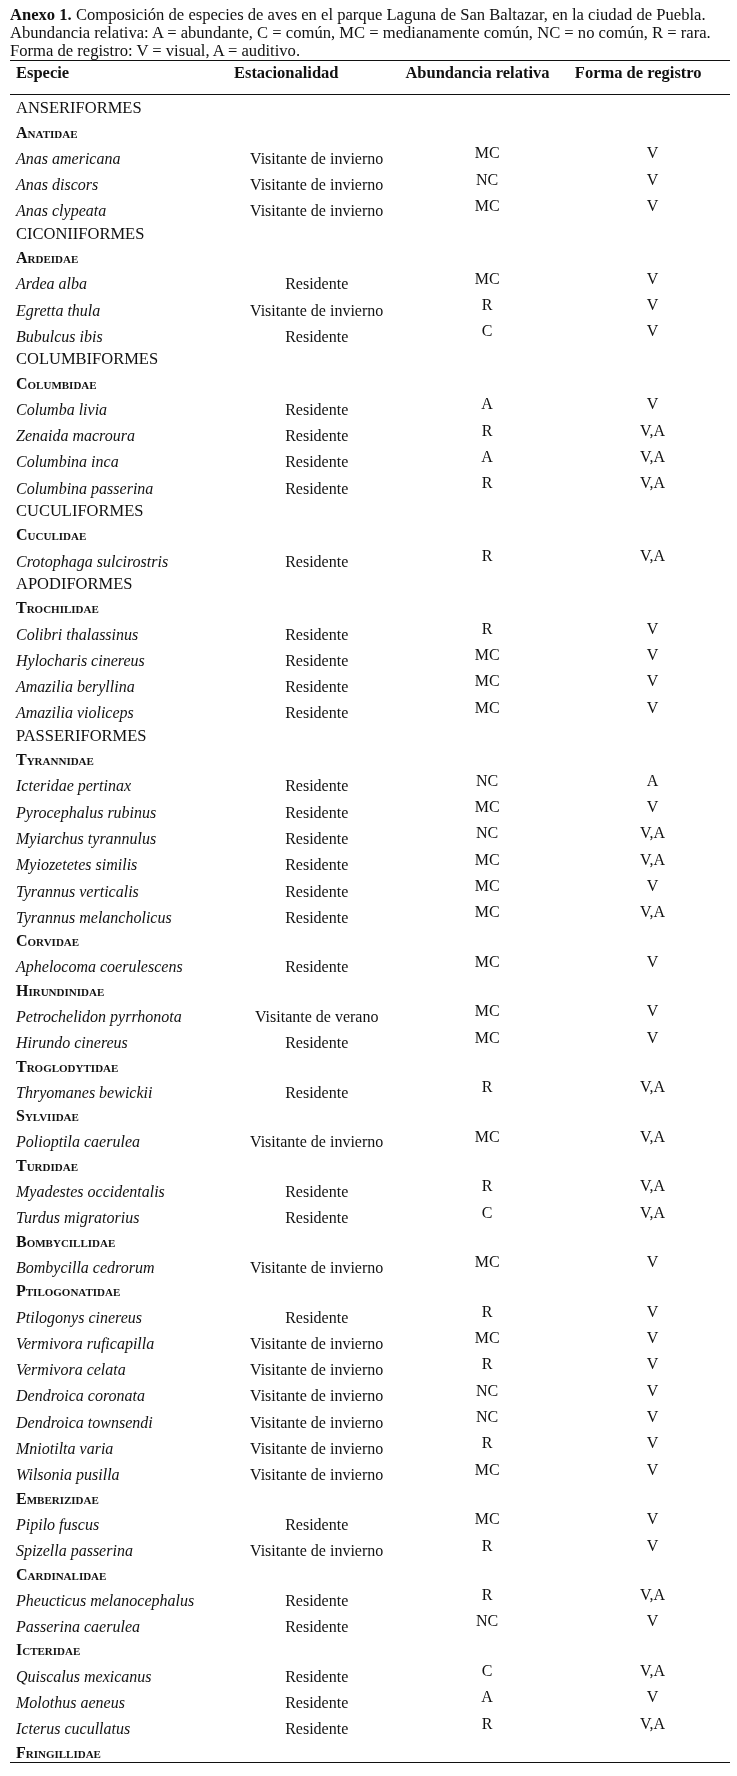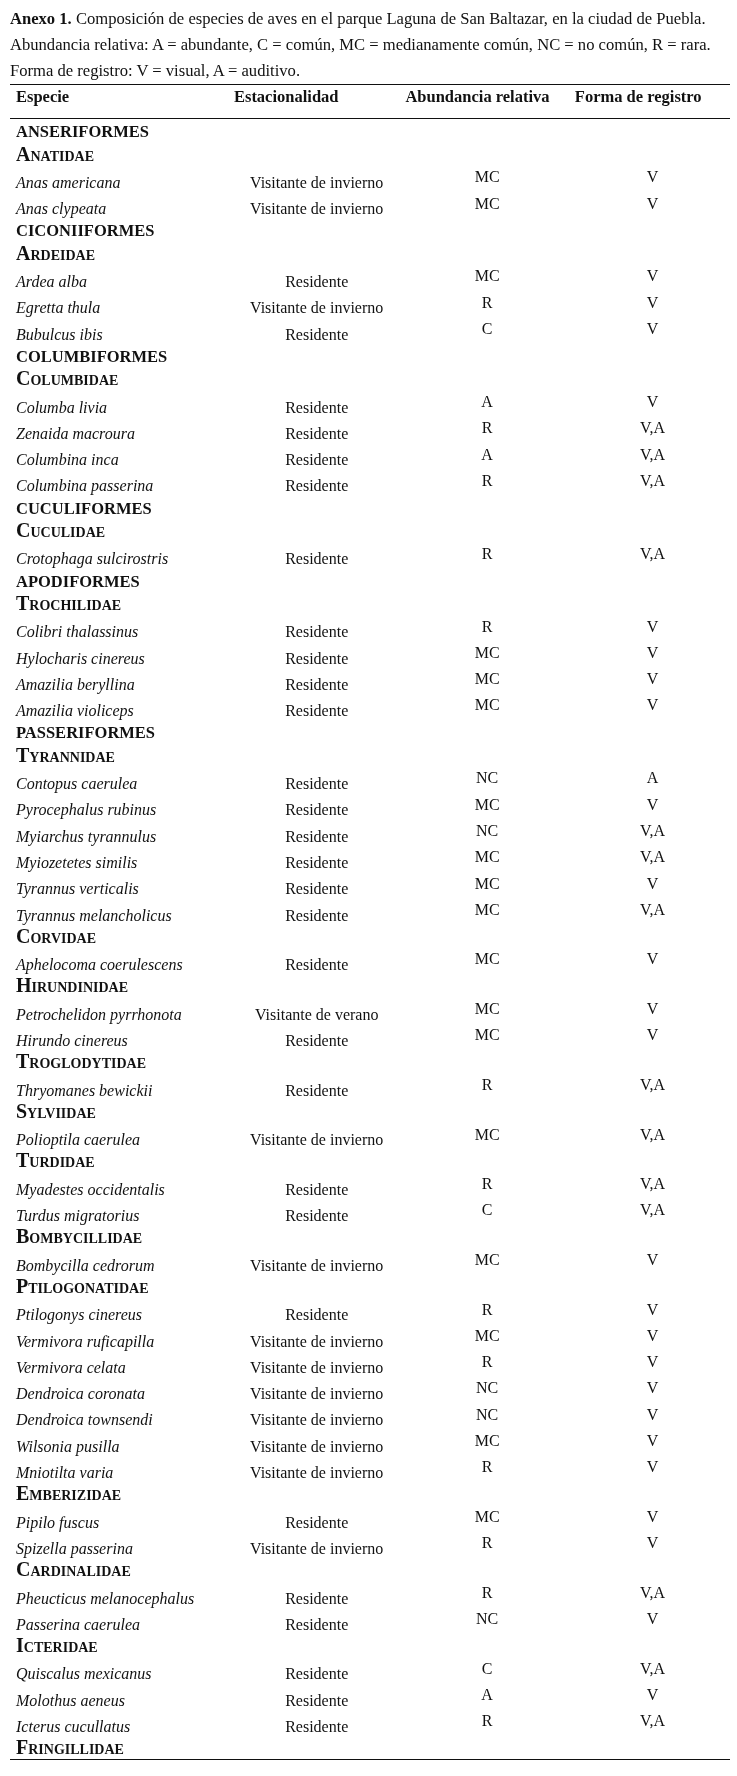--- a/index.html
+++ b/index.html
@@ -1,27 +1,27 @@
 <!DOCTYPE html>
 <html><head>
 <meta charset="utf-8">
 <style>
   html,body{margin:0;padding:0;background:#fff;}
   body{width:737px;height:1776px;font-family:"Liberation Serif","DejaVu Serif",serif;color:#111;overflow:hidden;}
   .wrap{padding:6px 0 0 10px;width:718px;}
-  .caption{font-size:16.6px;line-height:26px;}
+  .caption{font-size:16.6px;line-height:18px;}
   .caption b{font-weight:bold;}
   table{width:720px;border-collapse:collapse;font-size:16px;}
   thead th{font-weight:bold;text-align:left;border-top:1.5px solid #111;border-bottom:1.5px solid #111;padding:2px 0 11px 6px;height:20px;font-size:16.5px;}
   thead th.c{}
   td{padding:0 0 0 6px;height:23.3px;vertical-align:bottom;}
   td.c{text-align:center;}
   td.ab{padding-bottom:3px;vertical-align:middle;}
-  .order td{font-weight:bold;font-size:16.5px;}
-  .family td{font-weight:bold;font-variant:small-caps;font-size:20px;}
+  .order td{font-weight:normal;font-size:16.5px;}
+  .family td{font-weight:bold;font-variant:small-caps;font-size:16px;}
   .sp td.n{font-style:italic;}
   tbody tr:last-child td{border-bottom:1.5px solid #111;}
   .col1{width:205px}.col2{width:160px}.col3{width:158px}.col4{width:150px}
 </style>
 </head>
 <body>
 
 <div class="wrap">
   <p class="caption" style="margin:0;">
     <b>Anexo 1.</b><span> Composición de especies de aves en el parque Laguna de San Baltazar, en la ciudad de Puebla. Abundancia relativa: A = abundante, C = común, MC = medianamente común, NC = no común, R = rara. Forma de registro: V = visual, A = auditivo.</span>
@@ -42,20 +42,26 @@
         <tr class="family">
           <td colspan="4">Anatidae</td>
         </tr>
         <tr class="sp">
           <td class="n">Anas americana</td>
           <td class="c">Visitante de invierno</td>
           <td class="c ab">MC</td>
           <td class="c ab">V</td>
         </tr>
         <tr class="sp">
+          <td class="n">Anas discors</td>
+          <td class="c">Visitante de invierno</td>
+          <td class="c ab">NC</td>
+          <td class="c ab">V</td>
+        </tr>
+        <tr class="sp">
           <td class="n">Anas clypeata</td>
           <td class="c">Visitante de invierno</td>
           <td class="c ab">MC</td>
           <td class="c ab">V</td>
         </tr>
         <tr class="order">
           <td colspan="4">CICONIIFORMES</td>
         </tr>
         <tr class="family">
           <td colspan="4">Ardeidae</td>
@@ -150,21 +156,21 @@
           <td class="c ab">MC</td>
           <td class="c ab">V</td>
         </tr>
         <tr class="order">
           <td colspan="4">PASSERIFORMES</td>
         </tr>
         <tr class="family">
           <td colspan="4">Tyrannidae</td>
         </tr>
         <tr class="sp">
-          <td class="n">Contopus caerulea</td>
+          <td class="n">Icteridae pertinax</td>
           <td class="c">Residente</td>
           <td class="c ab">NC</td>
           <td class="c ab">A</td>
         </tr>
         <tr class="sp">
           <td class="n">Pyrocephalus rubinus</td>
           <td class="c">Residente</td>
           <td class="c ab">MC</td>
           <td class="c ab">V</td>
         </tr>
@@ -285,29 +291,29 @@
           <td class="c ab">NC</td>
           <td class="c ab">V</td>
         </tr>
         <tr class="sp">
           <td class="n">Dendroica townsendi</td>
           <td class="c">Visitante de invierno</td>
           <td class="c ab">NC</td>
           <td class="c ab">V</td>
         </tr>
         <tr class="sp">
+          <td class="n">Mniotilta varia</td>
+          <td class="c">Visitante de invierno</td>
+          <td class="c ab">R</td>
+          <td class="c ab">V</td>
+        </tr>
+        <tr class="sp">
           <td class="n">Wilsonia pusilla</td>
           <td class="c">Visitante de invierno</td>
           <td class="c ab">MC</td>
-          <td class="c ab">V</td>
-        </tr>
-        <tr class="sp">
-          <td class="n">Mniotilta varia</td>
-          <td class="c">Visitante de invierno</td>
-          <td class="c ab">R</td>
           <td class="c ab">V</td>
         </tr>
         <tr class="family">
           <td colspan="4">Emberizidae</td>
         </tr>
         <tr class="sp">
           <td class="n">Pipilo fuscus</td>
           <td class="c">Residente</td>
           <td class="c ab">MC</td>
           <td class="c ab">V</td>

